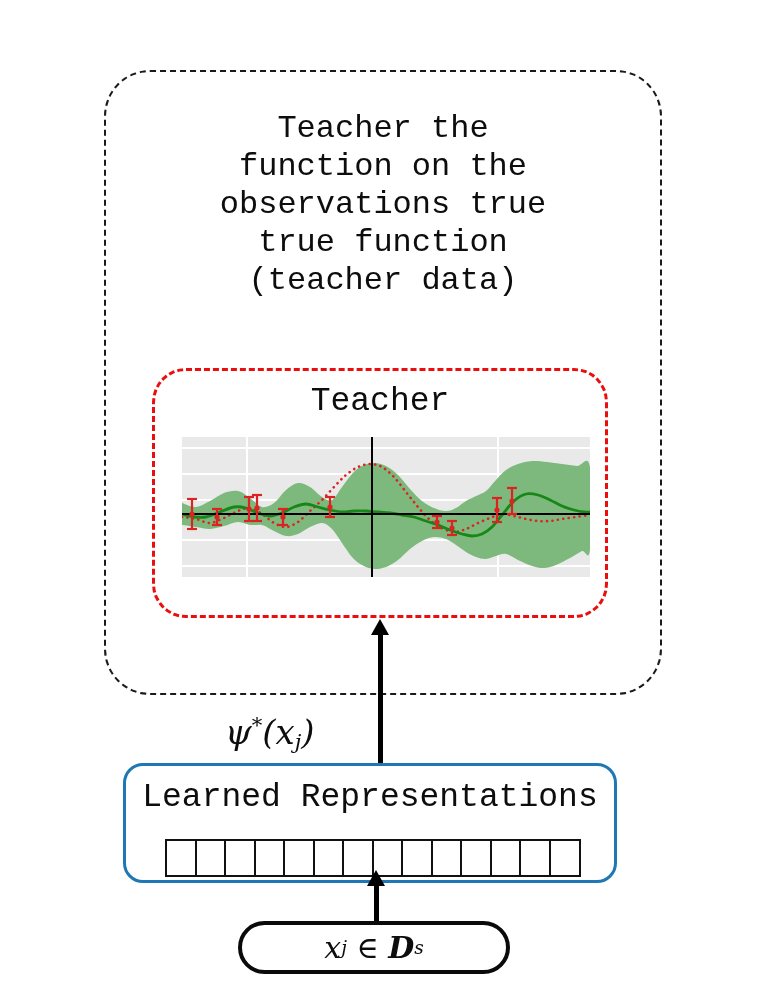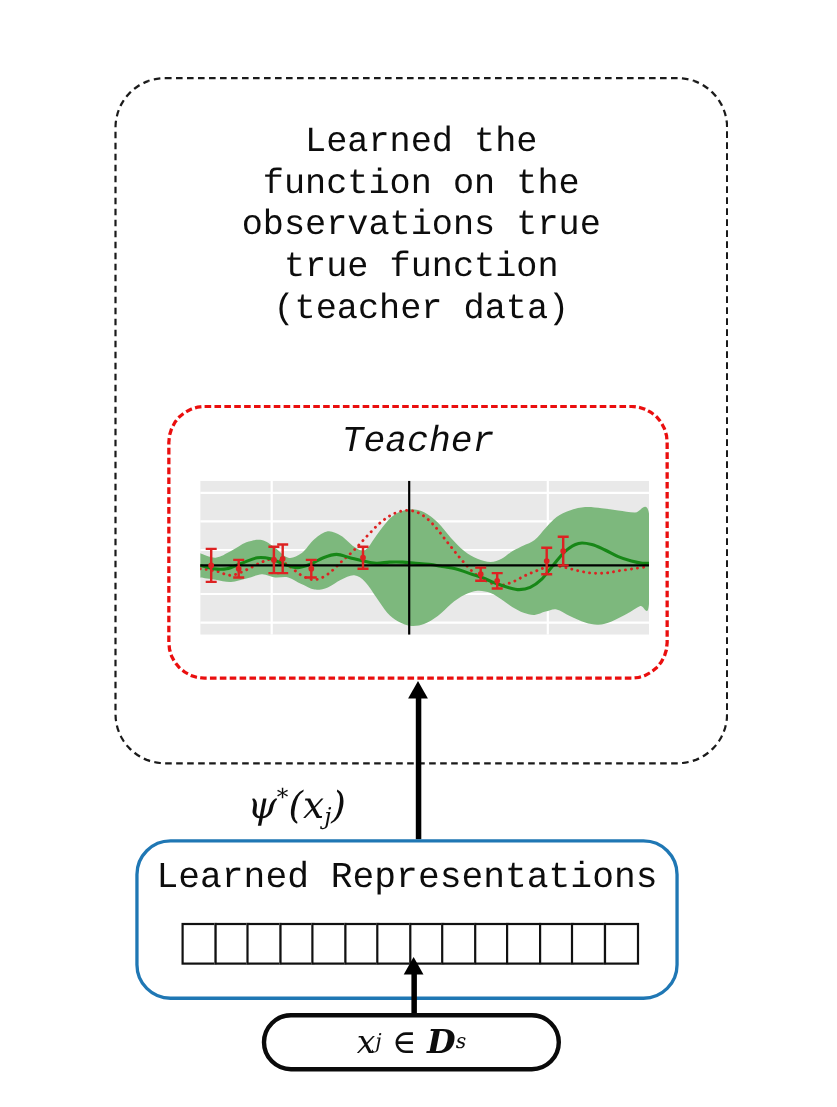--- a/index.html
+++ b/index.html
@@ -5,55 +5,55 @@
   html,body{margin:0;padding:0;background:#ffffff;}
   .stage{position:relative;width:761px;height:1006px;background:#ffffff;overflow:hidden;
          font-family:"Liberation Mono", monospace;color:#0d0d0d;}
   
   .outer-box{position:absolute;left:104px;top:70px;width:558px;height:625px;
              border:2px dashed #1a1a1a;border-radius:46px;box-sizing:border-box;}
   .caption{position:absolute;left:0;top:38px;width:100%;text-align:center;
            font-size:32px;line-height:38px;letter-spacing:0;}
   
   .teacher-box{position:absolute;left:46px;top:296px;width:456px;height:250px;
-               border:3px dashed #ea0e0e;border-radius:34px;box-sizing:border-box;font-style:italic;}
+               border:3px dashed #ea0e0e;border-radius:34px;box-sizing:border-box;}
   .teacher-label{position:absolute;left:0;top:13px;width:100%;text-align:center;
                  font-size:33px;line-height:36px;}
   .gp-plot{position:absolute;left:27px;top:66px;width:408px;height:140px;display:block;}
   
   .psi-label{position:absolute;left:225px;top:703px;width:145px;text-align:left;
              font-family:"DejaVu Serif", serif;font-style:italic;font-size:34px;line-height:44px;}
   .psi-label sup{font-size:0.62em;font-style:normal;vertical-align:0.55em;}
   .psi-label sub,.pill sub{font-size:0.62em;vertical-align:-0.28em;}
   
   .shaft{position:absolute;background:#000;}
   .head{position:absolute;width:0;height:0;border-left:9.5px solid transparent;
         border-right:9.5px solid transparent;border-bottom:16px solid #000;}
   
-  .blue-box{position:absolute;left:123px;top:763px;width:494px;height:146px;box-sizing:border-box;
-            border:3px solid #1f77b4;border-radius:32px;background:#fff;}
+  .blue-box{position:absolute;left:123px;top:763px;width:494px;height:120px;box-sizing:border-box;
+            border:3px solid #1f77b4;border-radius:20px;background:#fff;}
   .lr-label{position:absolute;left:0;top:13px;width:100%;text-align:center;font-size:33px;line-height:38px;}
   .cells{position:absolute;left:39px;top:73px;display:flex;}
   .cell{width:32px;height:38px;box-sizing:border-box;border:2.5px solid #111;background:#fff;margin-left:-2.5px;}
   .cell:first-child{margin-left:0;}
   
   .pill{position:absolute;left:238px;top:921px;width:272px;height:53px;box-sizing:border-box;
         border:4px solid #0a0a0a;border-radius:27px;background:#fff;display:flex;
         align-items:center;justify-content:center;font-family:"DejaVu Serif", serif;
         font-style:italic;font-size:30px;}
   .pill .setD{font-weight:bold;}
 </style>
 </head>
 <body>
 
 <div class="stage">
 
   <div class="outer-box">
     <div class="caption">
-      <div>Learned the</div>
+      <div>Teacher the</div>
       <div>function on the</div>
       <div>observations true</div>
       <div>true function</div>
       <div>(teacher data)</div>
     </div>
 
     <div class="teacher-box">
       <div class="teacher-label">Teacher</div>
       <svg id="gp-plot" class="gp-plot" viewBox="0 0 408 140" preserveAspectRatio="none">
           <rect x="0" y="0" width="408" height="140" fill="#e9e9e9"></rect>

